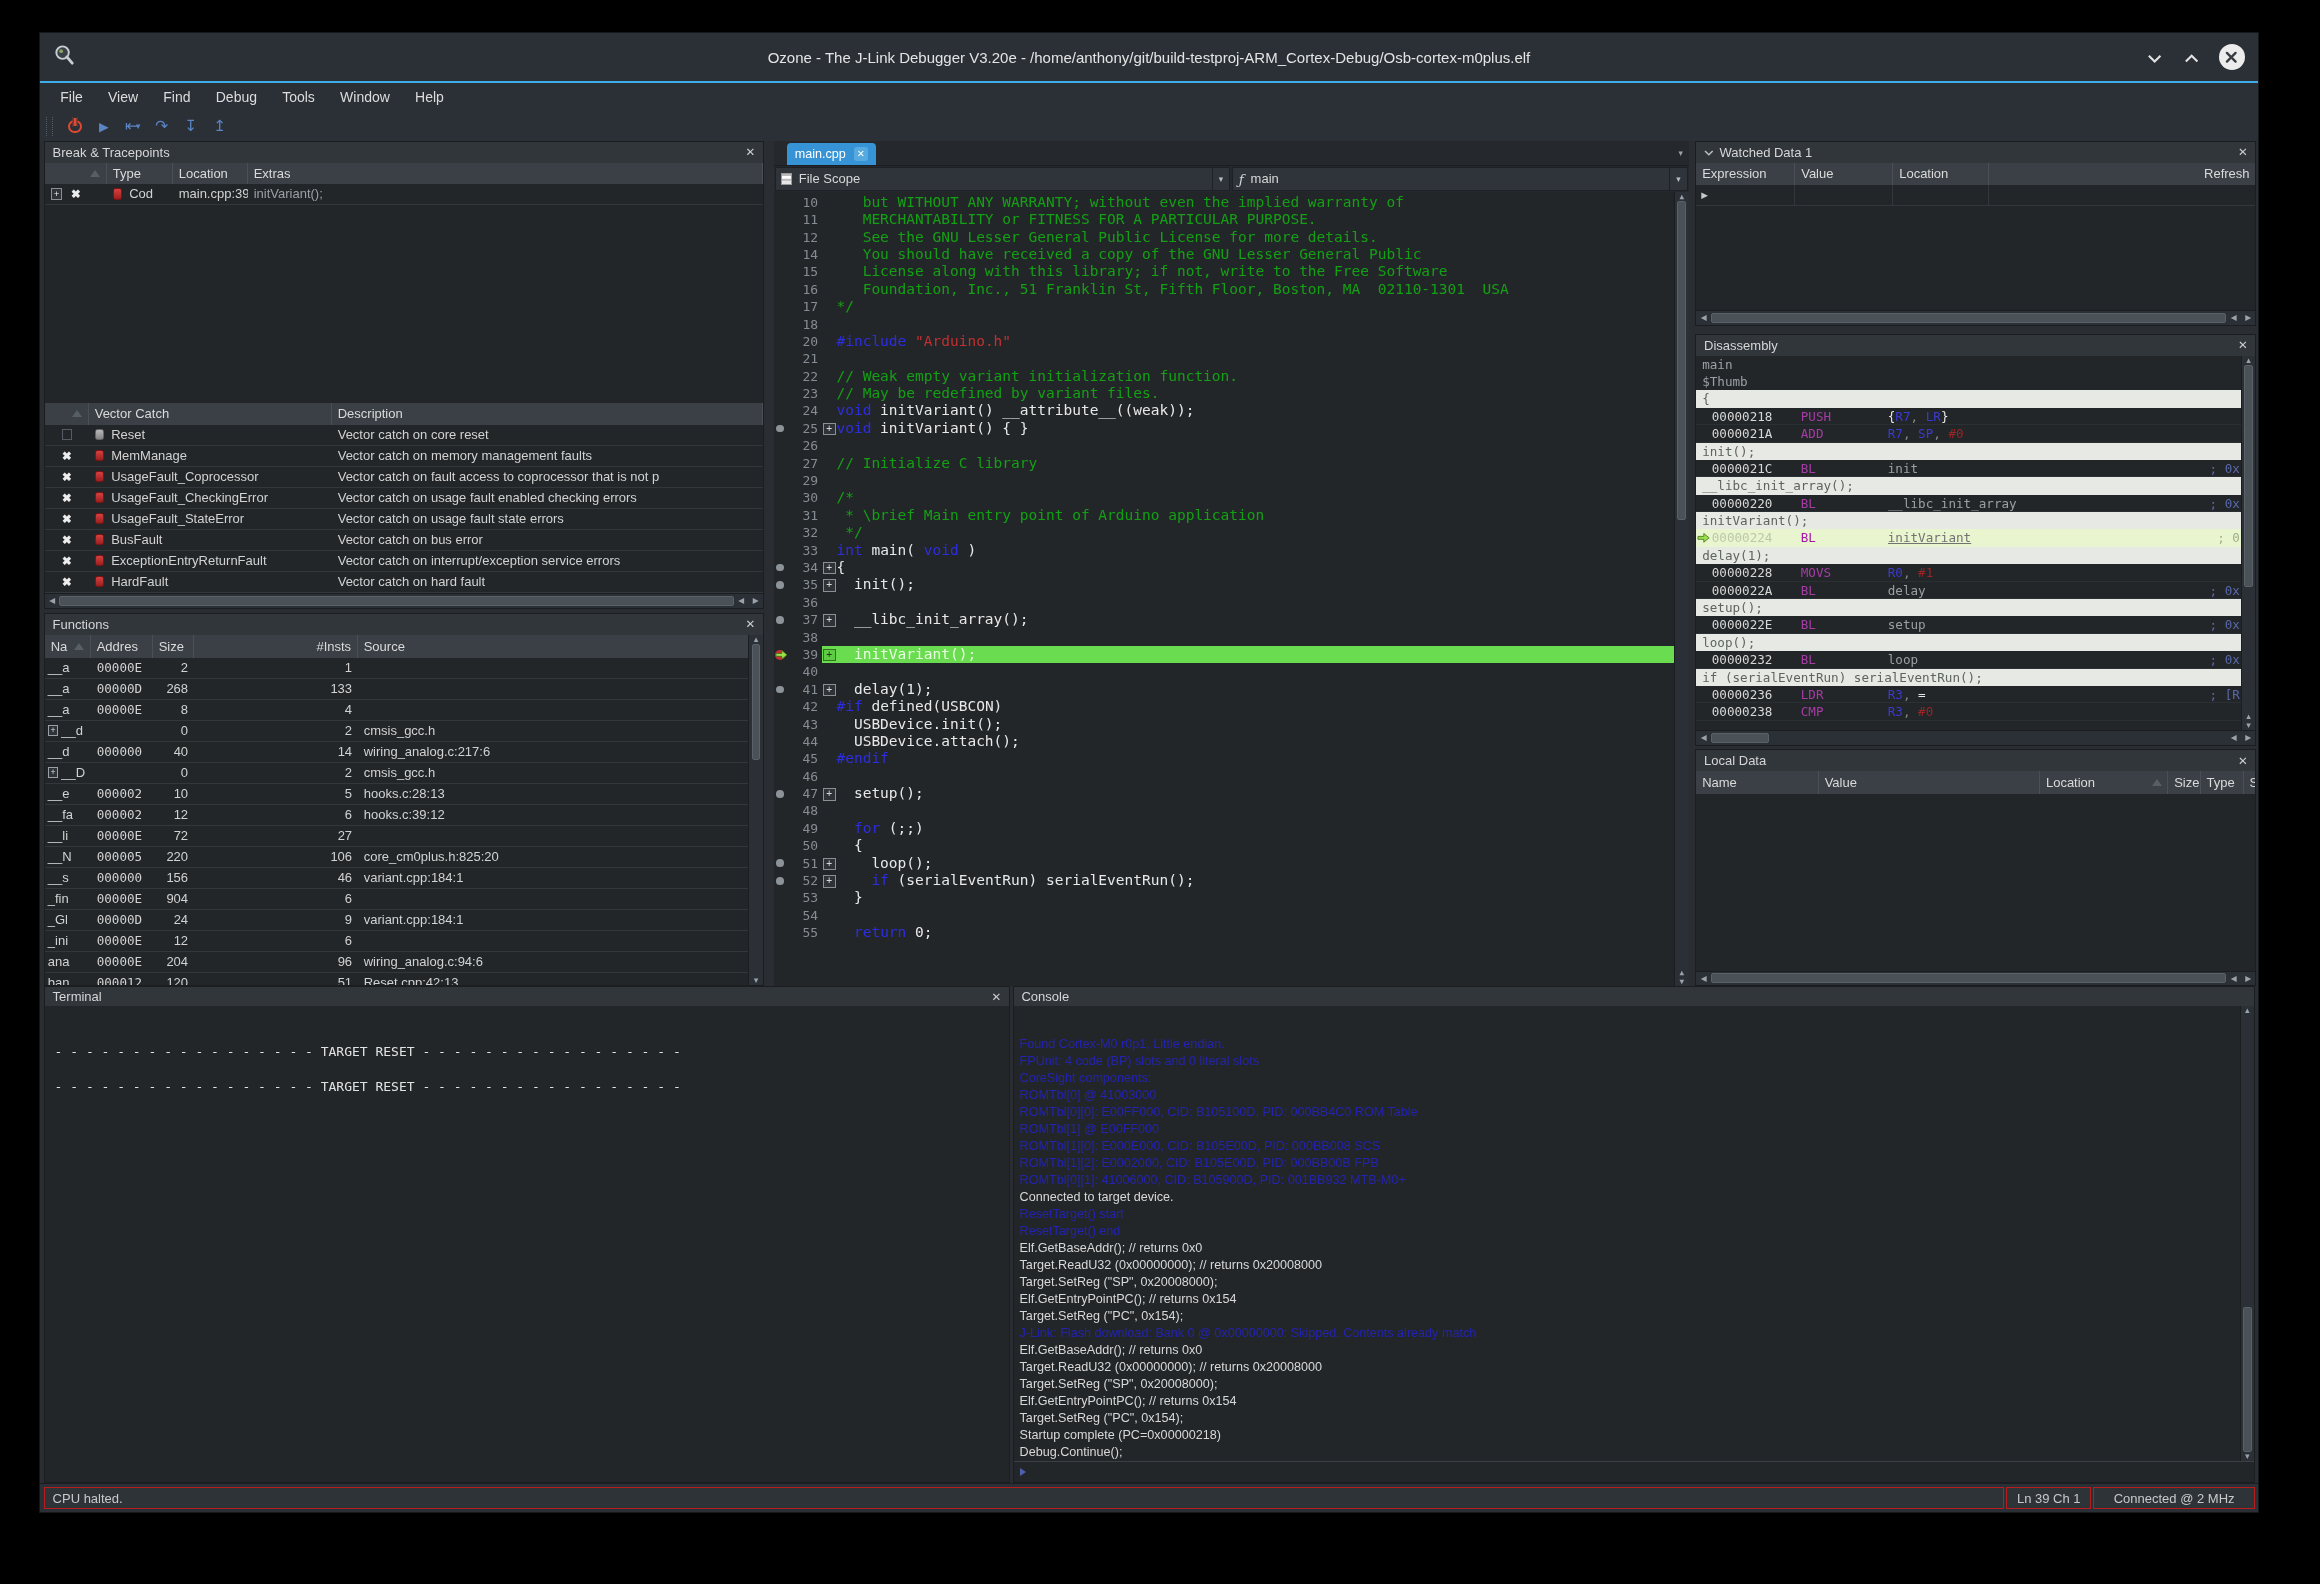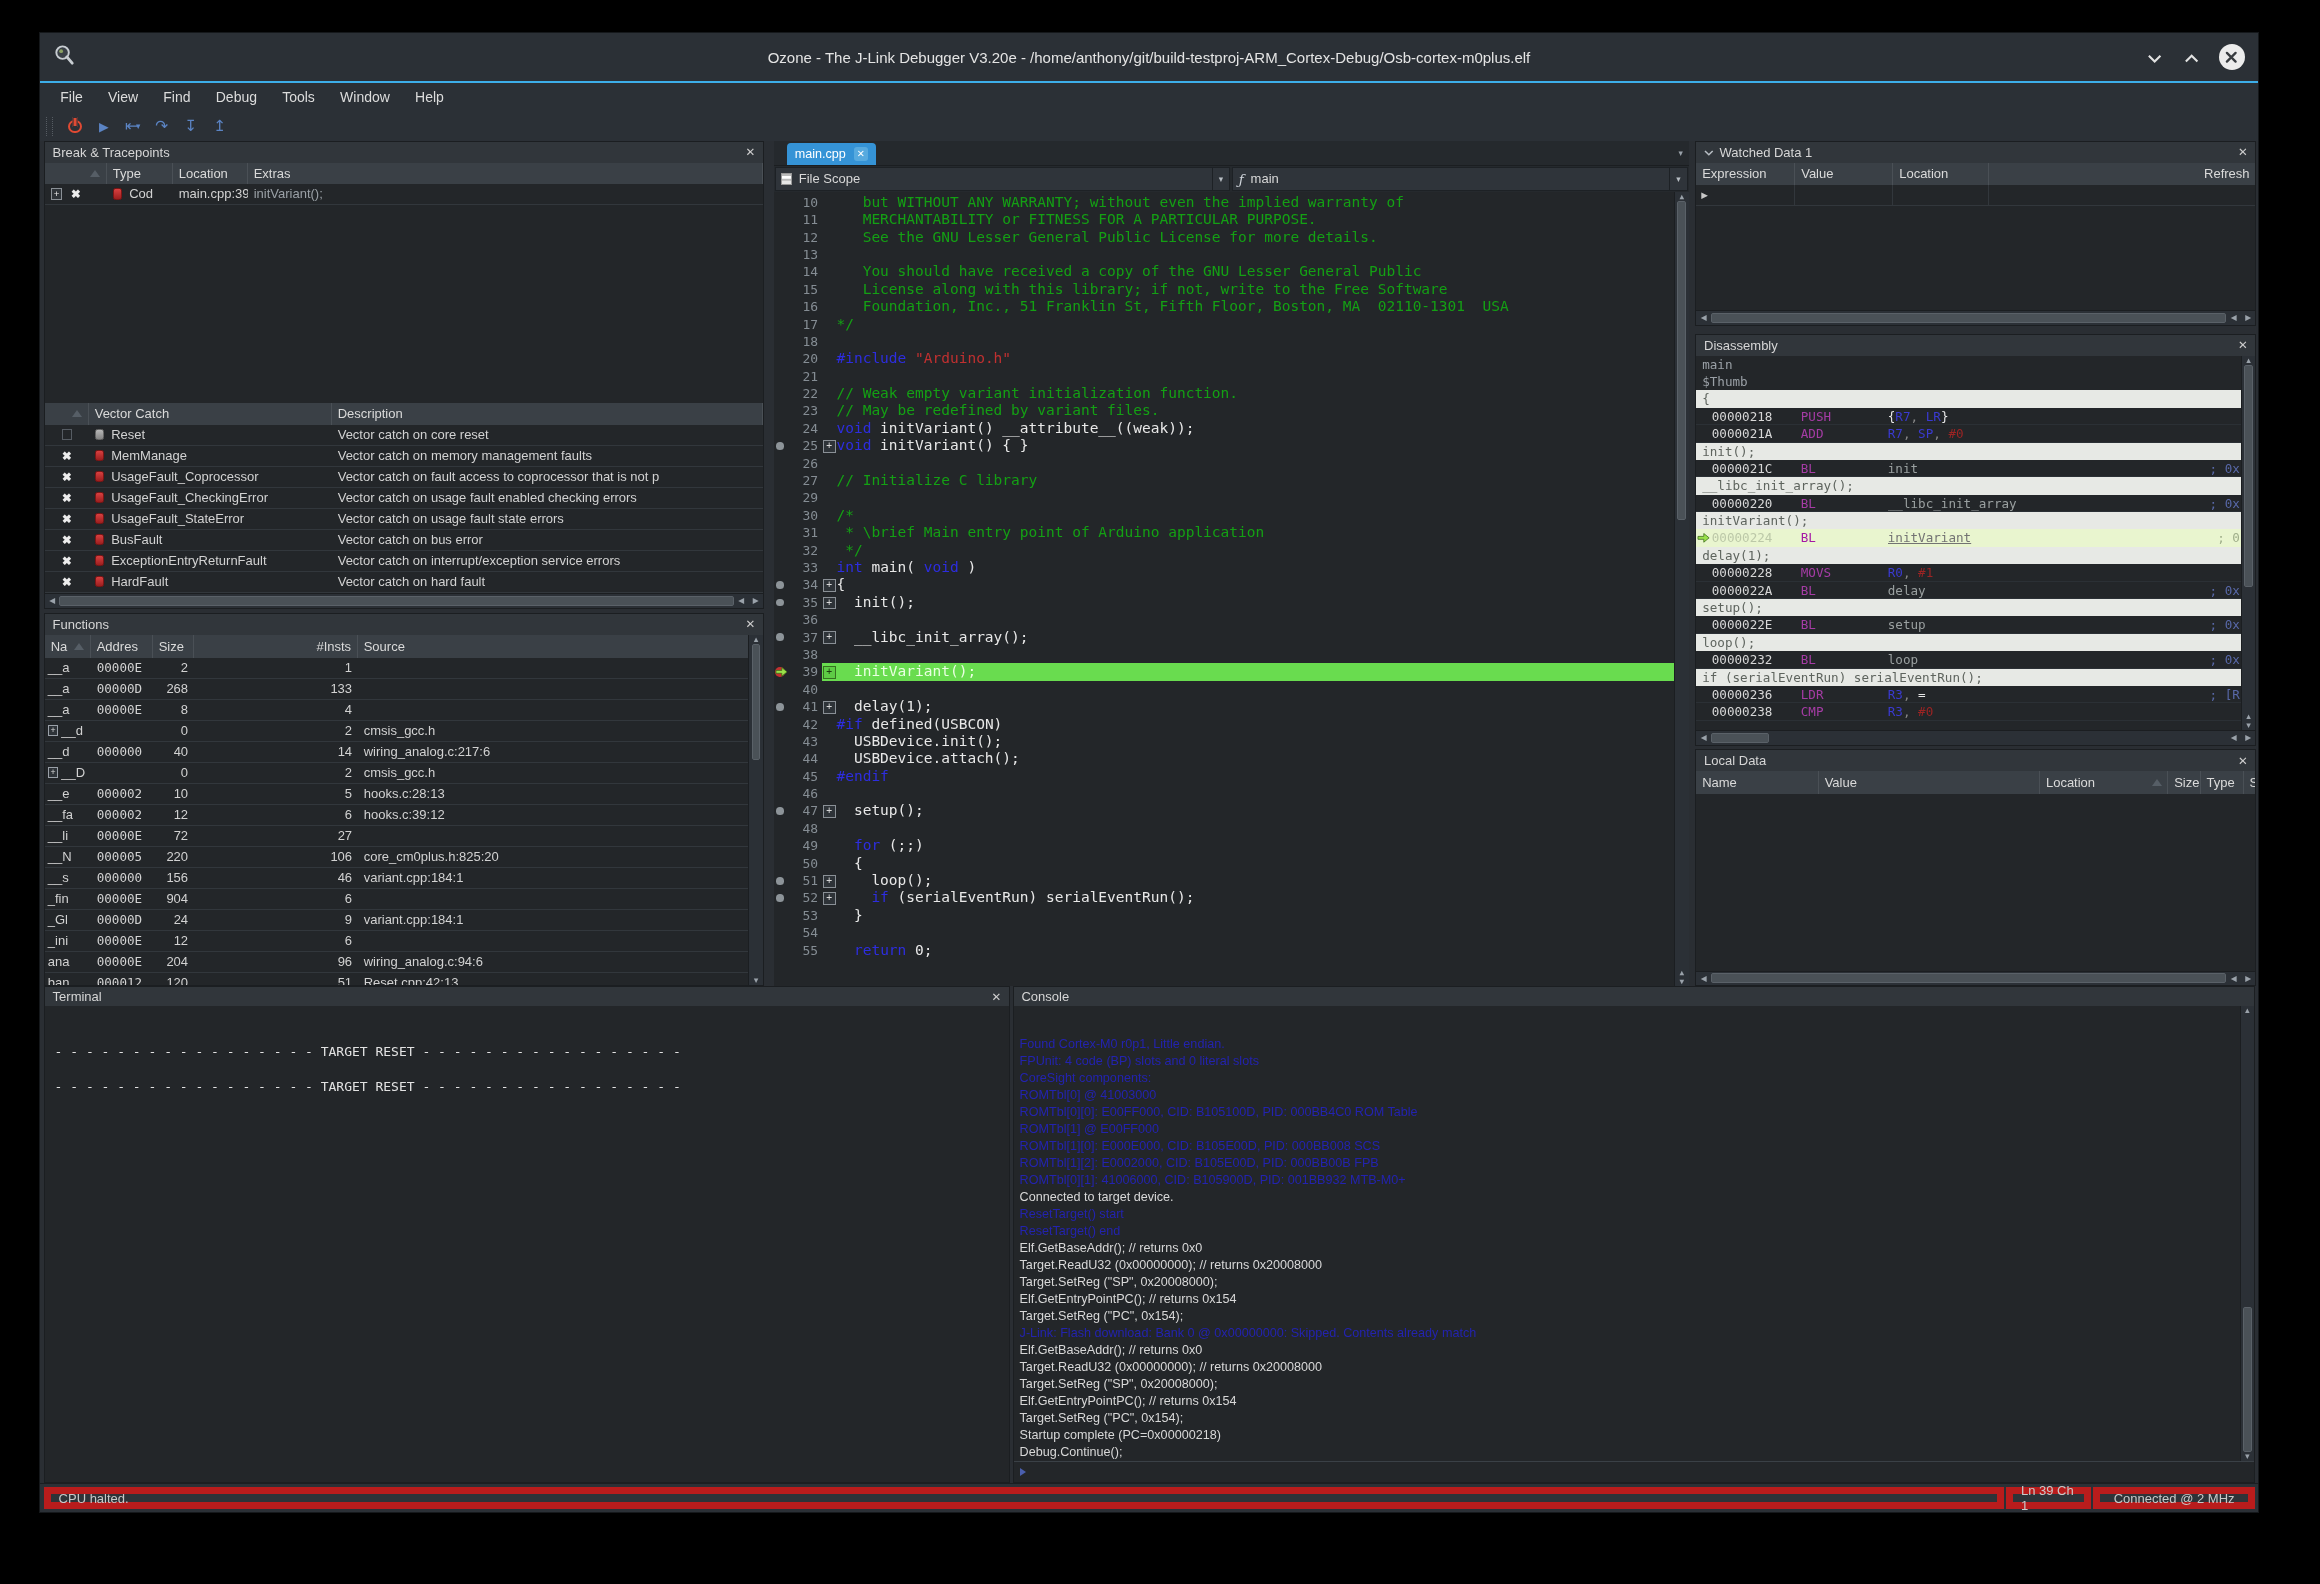--- a/index.html
+++ b/index.html
@@ -106,21 +106,21 @@
   .termbody{flex:1 1 auto;padding:19.3px 9.7px 0 9.7px;font-family:"DejaVu Sans Mono",monospace;font-size:13px;line-height:17.4px;color:#e2e2e2;white-space:pre;overflow:hidden;}
   .conswrap{flex:1 1 auto;display:flex;min-height:0;}
   .consbody{flex:1 1 auto;display:flex;flex-direction:column;justify-content:flex-end;overflow:hidden;padding:0 5.8px;}
   .cline{font-size:12.6px;line-height:17px;white-space:nowrap;}
   .cline.b{color:#2323af;} .cline.w{color:#d8d8d8;}
   .consinput{height:21px;border-top:1px solid #3a4046;display:flex;align-items:center;padding-left:5.8px;flex:0 0 auto;}
   .prompt{width:0;height:0;border-top:4.8px solid transparent;border-bottom:4.8px solid transparent;border-left:6.8px solid #4a5fae;}
   
   .statusbar{height:29px;display:flex;align-items:stretch;background:#2b3036;border-top:1px solid #1b1e21;
     padding:2.9px 2.9px 2.9px 3.9px;gap:1.9px;flex:0 0 auto;font-size:13px;color:#c9c9c9;}
-  .sseg{border:7px solid #b91c1c;display:flex;align-items:center;padding:0 7.7px;background:#2e3338;}
+  .sseg{border:1px solid #b91c1c;display:flex;align-items:center;padding:0 7.7px;background:#2e3338;}
   .sseg.grow{flex:1 1 auto;}
 </style>
 </head>
 <body>
 
 <div class="window">
 
   <div class="titlebar">
     <span class="appicon">
       <svg width="25" height="25" viewBox="0 0 26 26">
@@ -503,21 +503,20 @@
           <span class="fnicon">ƒ</span>
           <span>main</span>
           <span class="carr">▾</span>
         </span>
       </div>
       <div class="editor">
         <div class="codecol" id="code-lines">
             <div class="cl"><span class="g"></span><span class="ln">10</span><span class="fold"></span><span class="ct"><span class="cmt">   but WITHOUT ANY WARRANTY; without even the implied warranty of</span></span></div>
             <div class="cl"><span class="g"></span><span class="ln">11</span><span class="fold"></span><span class="ct"><span class="cmt">   MERCHANTABILITY or FITNESS FOR A PARTICULAR PURPOSE.</span></span></div>
             <div class="cl"><span class="g"></span><span class="ln">12</span><span class="fold"></span><span class="ct"><span class="cmt">   See the GNU Lesser General Public License for more details.</span></span></div>
-            <div class="cl"><span class="g"></span><span class="ln">13</span><span class="fold"></span><span class="ct"></span></div>
             <div class="cl"><span class="g"></span><span class="ln">14</span><span class="fold"></span><span class="ct"><span class="cmt">   You should have received a copy of the GNU Lesser General Public</span></span></div>
             <div class="cl"><span class="g"></span><span class="ln">15</span><span class="fold"></span><span class="ct"><span class="cmt">   License along with this library; if not, write to the Free Software</span></span></div>
             <div class="cl"><span class="g"></span><span class="ln">16</span><span class="fold"></span><span class="ct"><span class="cmt">   Foundation, Inc., 51 Franklin St, Fifth Floor, Boston, MA  02110-1301  USA</span></span></div>
             <div class="cl"><span class="g"></span><span class="ln">17</span><span class="fold"></span><span class="ct"><span class="cmt">*/</span></span></div>
             <div class="cl"><span class="g"></span><span class="ln">18</span><span class="fold"></span><span class="ct"></span></div>
             <div class="cl"><span class="g"></span><span class="ln">20</span><span class="fold"></span><span class="ct"><span class="pre">#include</span><span class="str"> "Arduino.h"</span></span></div>
             <div class="cl"><span class="g"></span><span class="ln">21</span><span class="fold"></span><span class="ct"></span></div>
             <div class="cl"><span class="g"></span><span class="ln">22</span><span class="fold"></span><span class="ct"><span class="cmt">// Weak empty variant initialization function.</span></span></div>
             <div class="cl"><span class="g"></span><span class="ln">23</span><span class="fold"></span><span class="ct"><span class="cmt">// May be redefined by variant files.</span></span></div>
             <div class="cl"><span class="g"></span><span class="ln">24</span><span class="fold"></span><span class="ct"><span class="kw">void</span><span class="pln"> initVariant() __attribute__((weak));</span></span></div>

